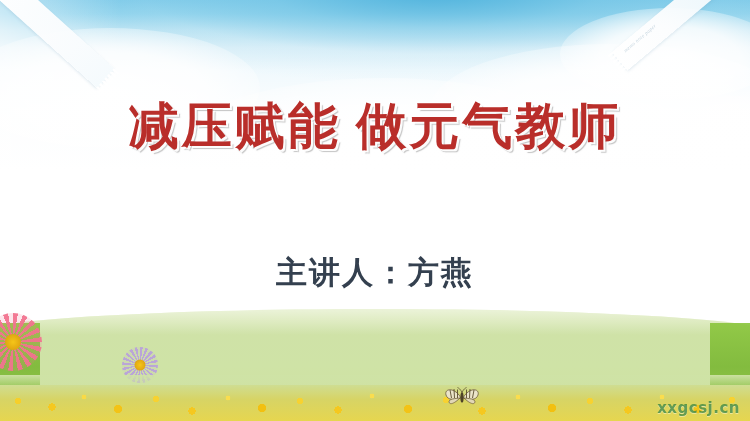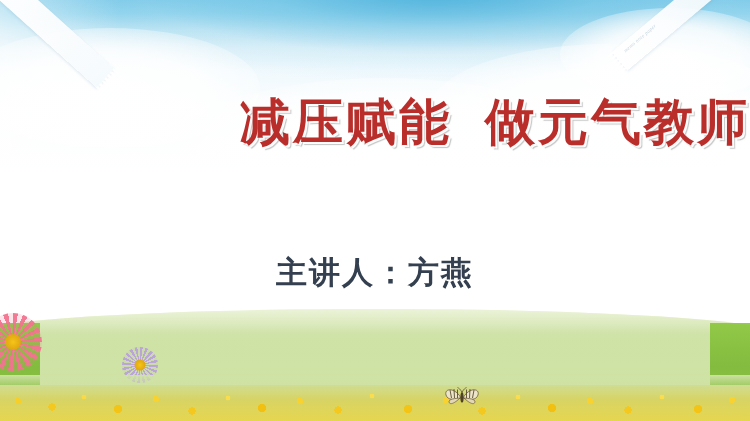--- a/index.html
+++ b/index.html
@@ -241,22 +241,22 @@
     position: absolute;
     left: 442px; top: 76px;
     width: 40px; height: 24px;
   }
 
   
   .title {
     position: absolute;
     left: 0; top: 96px;
     width: 750px;
-    text-align: right;
-    font-family: Liberation Mono, monospace;
+    text-align: center;
+    font-family: Liberation Serif, serif;
     font-weight: 700;
     font-size: 50px;
     line-height: 60px;
     letter-spacing: 3px;
     color: #b92e2a;
     text-shadow:
        2px 2px 0px rgba(255,255,255,0.95),
        3px 3px 1px rgba(150,150,150,0.55),
       -1px -1px 0px rgba(255,255,255,0.75);
     white-space: nowrap;
@@ -355,14 +355,15 @@
         <path d="M22 13 C26 17, 32 21, 33 17 C33.5 14, 27 13.5, 22 13 Z" fill="#e4d9c2" stroke="#5d4a32" stroke-width="0.7"></path>
         <path d="M8 5 L9.5 13 M12 4 L12.5 13 M15.5 4.5 L15.5 13
                  M32 5 L30.5 13 M28 4 L27.5 13 M24.5 4.5 L24.5 13" stroke="#4b3a26" stroke-width="0.9" fill="none"></path>
         <ellipse cx="20" cy="12.5" rx="1.6" ry="5.2" fill="#3d2f1e"></ellipse>
         <path d="M20 7.5 C18.5 4, 16.5 3, 15.5 2.5 M20 7.5 C21.5 4, 23.5 3, 24.5 2.5" stroke="#3d2f1e" stroke-width="0.7" fill="none"></path>
       </g>
     </svg>
   </div>
 
 
+  <div class="watermark">xxgcsj.cn</div>
 
 </div>
 
 </body></html>

